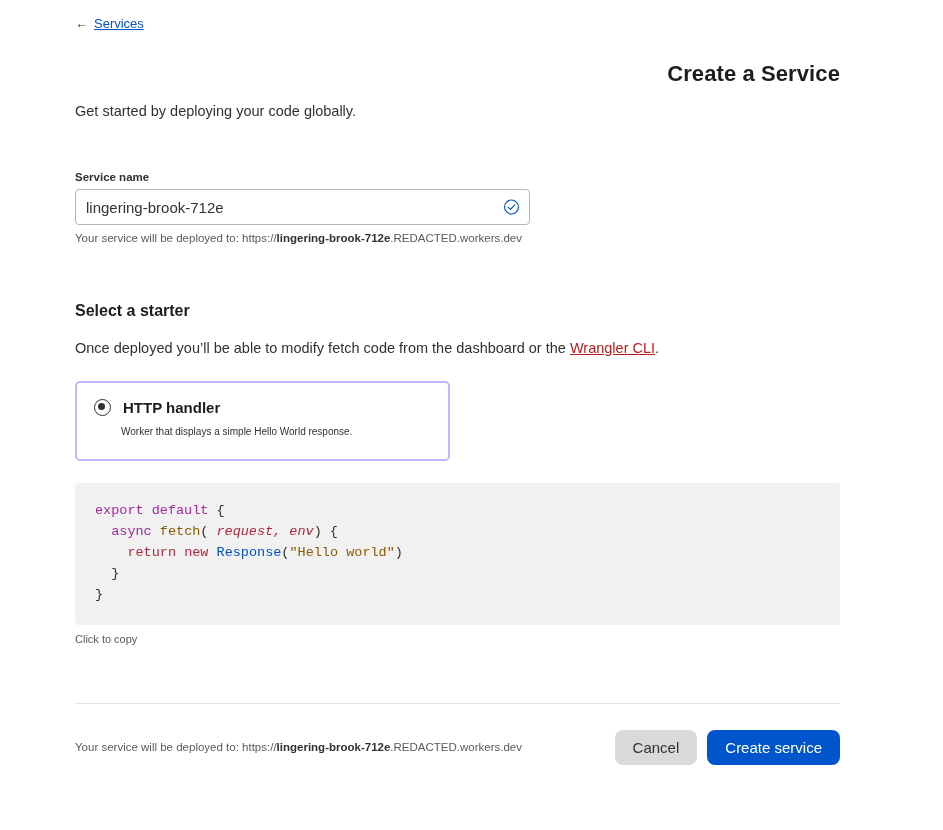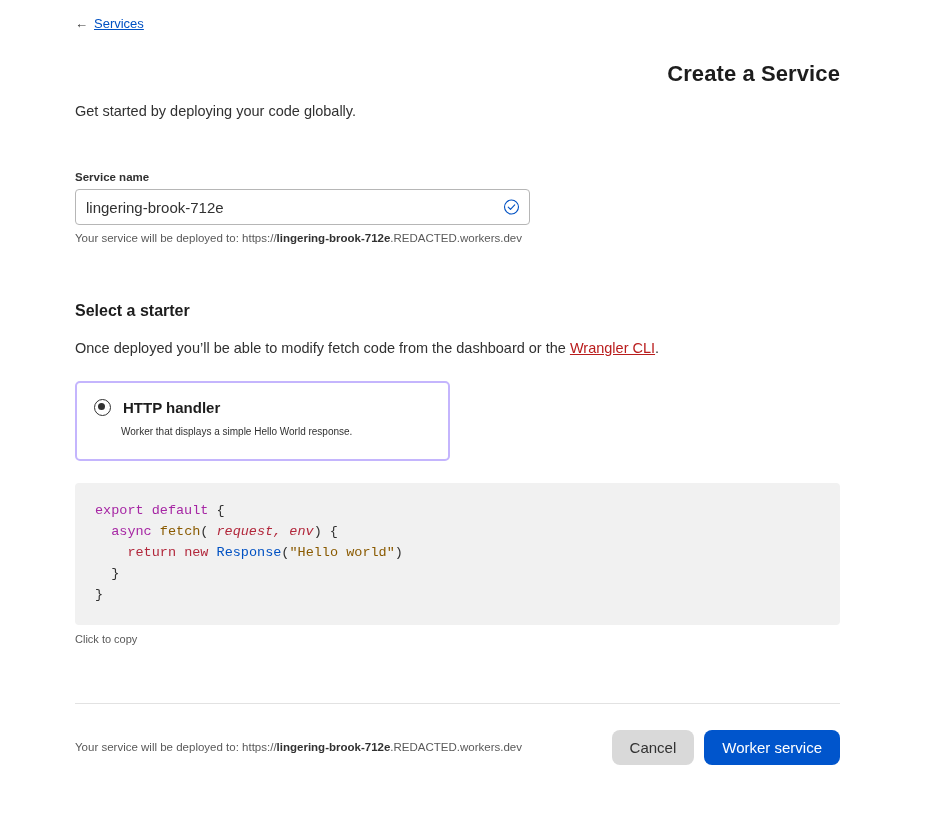--- a/index.html
+++ b/index.html
@@ -305,18 +305,18 @@
     <div class="copy-hint">Click to copy</div>
 
     <div class="divider"></div>
 
     <div class="footer">
       <div class="footer-hint">
         <span>Your service will be deployed to: https://</span><b>lingering-brook-712e</b><span>.REDACTED.workers.dev</span>
       </div>
       <div class="footer-buttons">
         <button class="btn btn-cancel">Cancel</button>
-        <button class="btn btn-primary">Worker service</button>
+        <button class="btn btn-primary">Create service</button>
       </div>
     </div>
 
   </div>
 </div>
 
 </body></html>

